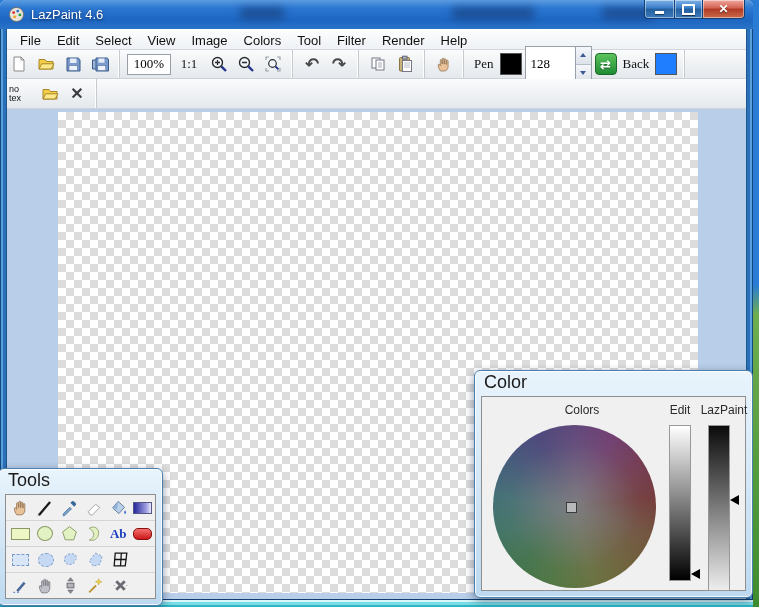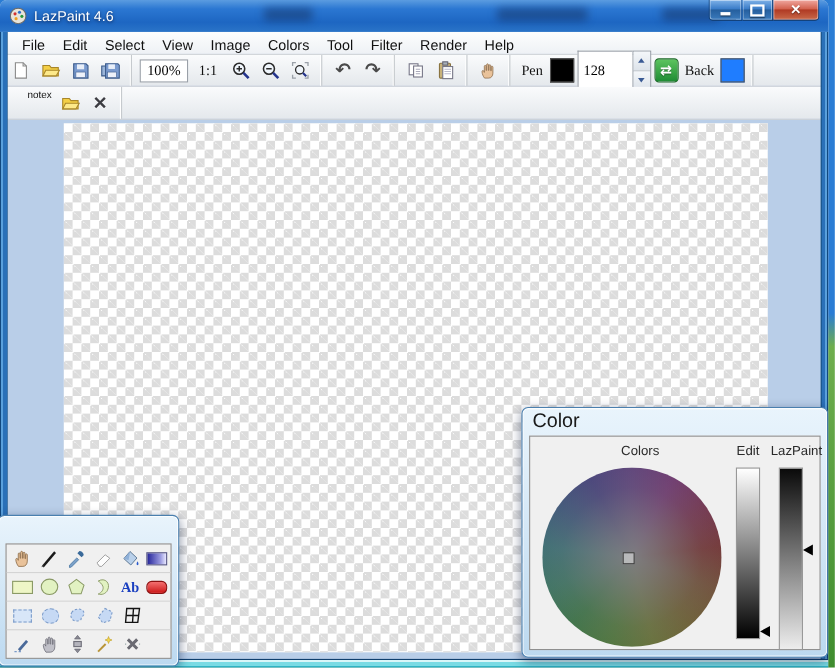--- a/index.html
+++ b/index.html
@@ -46,21 +46,21 @@
   .undo-glyph{font-family:"DejaVu Sans",sans-serif;font-size:17px;font-weight:bold;color:#4a4a4a;line-height:1}
   .swatch{width:20px;height:20px;border:1px solid #555}
   .spinbox{display:flex;height:36px}
   .spin-val{width:44px;background:#fff;border:1px solid #9aa0a8;border-right:none;display:flex;align-items:center;padding-left:5px;font-family:"Liberation Serif",serif;font-size:13px}
   .spin-btns{display:flex;flex-direction:column;width:15px;border:1px solid #9aa0a8}
   .spin-up,.spin-down{flex:1;display:flex;align-items:center;justify-content:center;background:linear-gradient(180deg,#f4f7fa,#dde3ea)}
   .spin-up{border-bottom:1px solid #b8bec6}
   .tri-up{width:0;height:0;border-left:3px solid transparent;border-right:3px solid transparent;border-bottom:4px solid #3a5a94}
   .tri-down{width:0;height:0;border-left:3px solid transparent;border-right:3px solid transparent;border-top:4px solid #3a5a94}
   .swap-btn{width:20px;height:20px;border-radius:4px;border:1px solid #1d6a28;background:linear-gradient(180deg,#5cc45e,#1f8c34);display:flex;align-items:center;justify-content:center;color:#fff;font-family:"DejaVu Sans",sans-serif;font-size:13px;font-weight:bold;text-shadow:0 1px 1px rgba(0,0,0,.4)}
-  .notex-btn{width:26px;height:24px;display:flex;align-items:flex-start;justify-content:center;font-size:9px;line-height:9px;color:#111;padding-left:16px}
+  .notex-btn{width:26px;height:24px;display:flex;flex-direction:column;align-items:flex-start;justify-content:center;font-size:9px;line-height:9px;color:#111;padding-left:2px}
   .x-glyph{font-size:16px;font-weight:bold;color:#3c3c42;text-shadow:0 1px 0 rgba(255,255,255,.6)}
 
   
   .workspace{position:absolute;left:7px;right:7px;top:107px;bottom:8px;background:#b9cee8;z-index:1}
   .canvas{position:absolute;left:51px;top:5px;width:640px;height:481px;background-color:#fff;
     background-image:linear-gradient(45deg,#dcdcdc 25%,transparent 25%,transparent 75%,#dcdcdc 75%),linear-gradient(45deg,#dcdcdc 25%,transparent 25%,transparent 75%,#dcdcdc 75%);
     background-size:16px 16px;background-position:0 0,8px 8px}
 
   
   .float-window{position:absolute;z-index:10;border:1px solid #4a7fae;border-radius:6px;background:linear-gradient(180deg,#e9f4fc,#bcd9f0);box-shadow:0 3px 10px rgba(0,20,60,.45),inset 0 0 0 1px rgba(255,255,255,.8)}
@@ -265,20 +265,21 @@
 
     <div class="workspace">
       <div class="canvas"></div>
     </div>
 
     <div class="edge-left"></div>
     <div class="edge-right"></div>
     <div class="edge-bottom"></div>
 
     <div class="float-window tools-window">
+      <div class="fw-title">Tools</div>
       <div class="fw-panel" id="tools-grid">
           <div class="tool-row">
             <span class="tool-cell">
               <svg viewBox="0 0 18 18" width="19" height="19">
                 <path d="M5.5 16c-1.2-1.5-2.3-3.8-2.3-6 0-1 1.4-1.2 1.7-.2l.4 1V5.2c0-1 1.6-1 1.6 0V9h.5V3.8c0-1 1.6-1 1.6 0V9h.5V4.6c0-1 1.6-1 1.6 0V9.3h.5V6c0-1 1.5-1 1.5 0v5.5c0 2.6-1.6 4.5-3.8 4.5z" fill="#e9c29a" stroke="#8a6a48" stroke-width=".7"></path>
               </svg>
             </span>
             <span class="tool-cell">
               <svg viewBox="0 0 18 18" width="19" height="19">
                 <path d="M3 15.5L13.5 3l1.6 1.4L4.5 17z" fill="#1a1a1a"></path>

